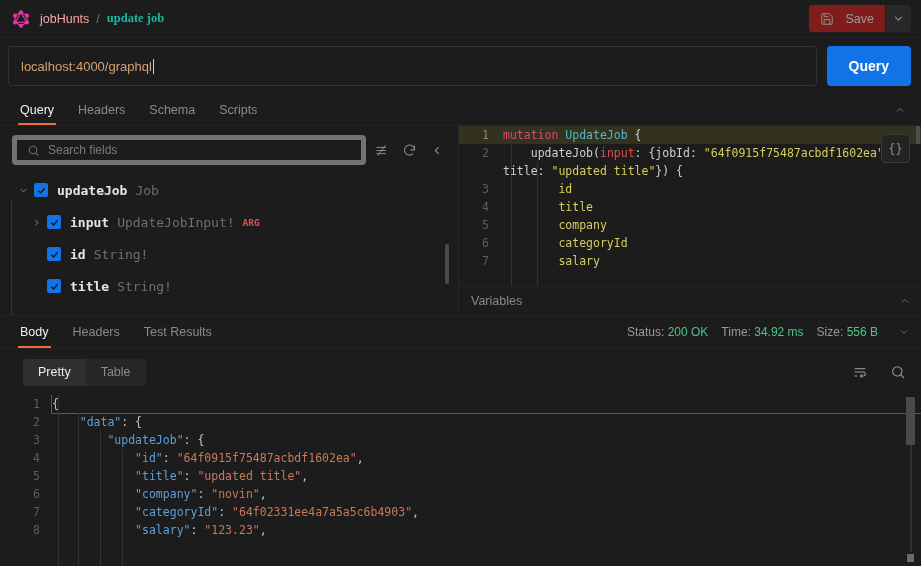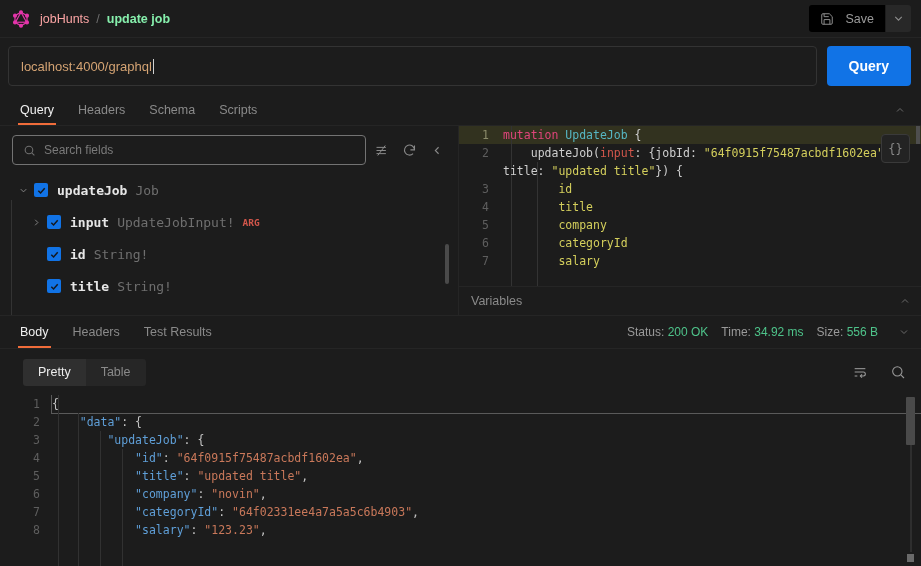--- a/index.html
+++ b/index.html
@@ -17,26 +17,26 @@
     height: 38px; flex: 0 0 38px;
     display: flex; align-items: center;
     padding: 0 10px 0 12px;
     border-bottom: 1px solid #252525;
     background: #1c1c1c;
   }
   .gql-logo { width: 18px; height: 18px; flex: 0 0 18px; margin-right: 10px; }
   .breadcrumb { display: flex; align-items: center; font-size: 12.5px; }
   .bc-root { color: #fca5a5; }
   .bc-sep { color: #6e6e6e; margin: 0 7px; }
-  .bc-current { color: #86efac; font-weight: bold; }
+  .bc-current { color: #14b8a6; font-weight: bold; font-family: Liberation Serif, serif; }
   .topbar-right { margin-left: auto; display: flex; align-items: center; }
   .save-btn {
     display: flex; align-items: center; gap: 12px;
     height: 27px; padding: 0 11px;
-    background: #000000; border: none; border-radius: 3px 0 0 3px;
+    background: #7f1d1d; border: none; border-radius: 3px 0 0 3px;
     color: #9a9a9a; font-size: 12.5px; font-family: inherit; cursor: pointer;
   }
   .save-caret {
     height: 27px; width: 26px; background: #282828;
     border: none; border-left: 1px solid #1c1c1c; border-radius: 0 3px 3px 0;
     display: flex; align-items: center; justify-content: center; cursor: pointer;
   }
 
   
   .urlrow {
@@ -78,21 +78,21 @@
     width: 26px; height: 26px; display: flex; align-items: center;
     justify-content: center; background: none; border: none; cursor: pointer;
   }
 
   
   .split { flex: 0 0 190px; display: flex; border-bottom: 1px solid #252525; }
   .left-pane { width: 459px; flex: 0 0 459px; display: flex; flex-direction: column;
                border-right: 1px solid #252525; position: relative; }
   .search-row { height: 48px; flex:0 0 48px; display: flex; align-items: center; padding: 0 8px 0 12px; gap: 2px; }
   .search-box {
-    flex: 1 1 auto; height: 30px; border: 1px solid #737373; border-radius: 4px;
+    flex: 1 1 auto; height: 30px; border: 5px solid #737373; border-radius: 4px;
     display: flex; align-items: center; gap: 8px; padding: 0 10px;
     font-size: 12px; color: #7a7a7a;
   }
   .tree { flex: 1 1 auto; overflow: hidden; position: relative; padding-left: 12px; }
   .tnode { display: flex; align-items: center; height: 32px; font-size: 13px;
            font-family: "DejaVu Sans Mono", monospace; }
   .twist { width: 22px; flex: 0 0 22px; display: flex; align-items: center; justify-content: center; }
   .cb {
     width: 14px; height: 14px; flex: 0 0 14px; border-radius: 2px;
     background: #1173e6; display: flex; align-items: center; justify-content: center;

